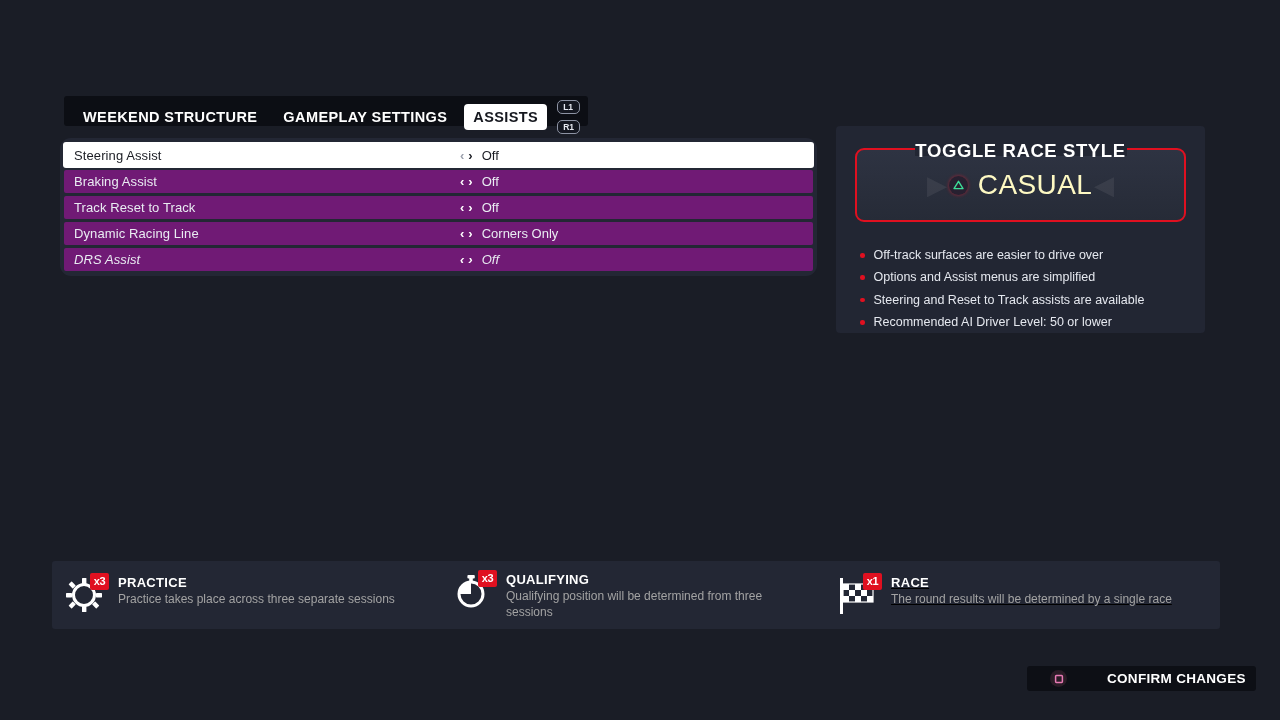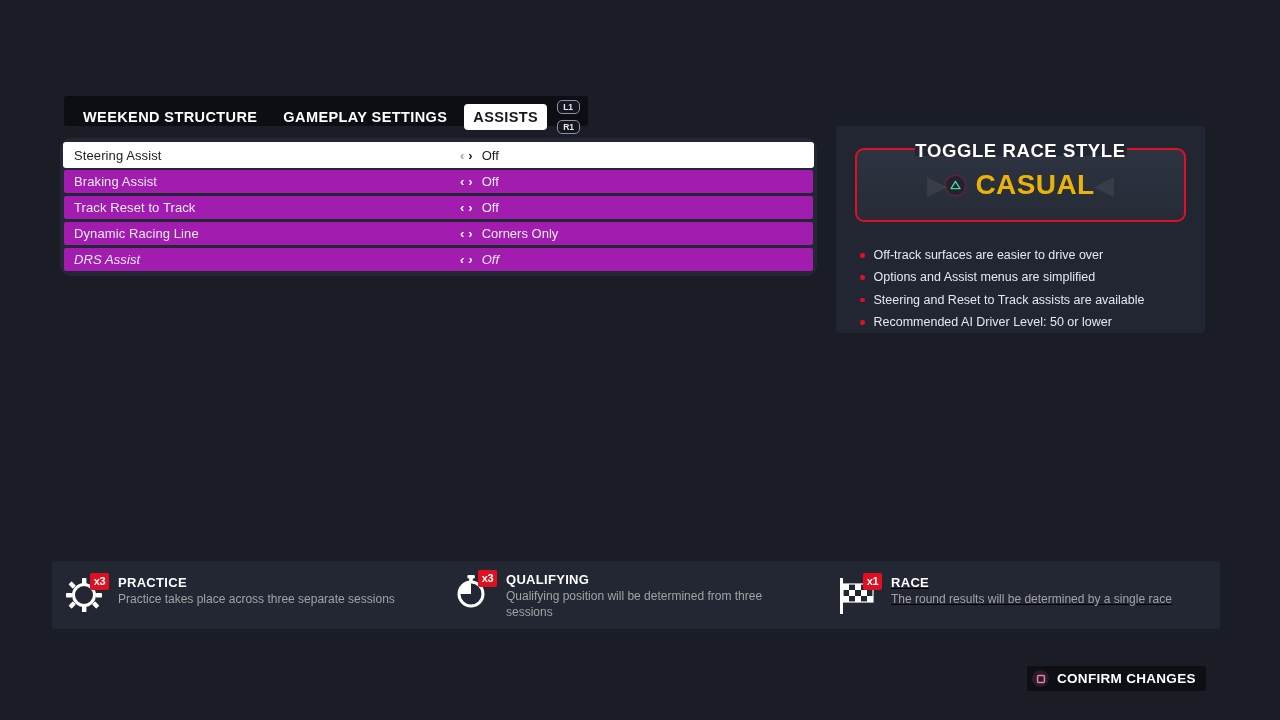--- a/index.html
+++ b/index.html
@@ -71,21 +71,21 @@
     width: 757px;
     background: #232734;
     border-radius: 11px;
     padding: 5px 4px 5px 4px;
   }
   .row {
     position: relative;
     height: 23px;
     display: flex;
     align-items: center;
-    background: #a21caf;
+    background: #701a75;
     margin-bottom: 3px;
     border-radius: 2px;
     padding: 0 10px;
   }
   .row:last-child { margin-bottom: 0; font-style: italic; }
   .row.selected {
     background: #ffffff;
     height: 24px;
     border-radius: 2px;
     box-shadow: 0 0 0 1px #ffffff;
@@ -182,23 +182,23 @@
     background: #272030;
     box-shadow: 0 0 3px 1px rgba(190,30,50,0.45);
     display: flex;
     align-items: center;
     justify-content: center;
     margin-right: 10px;
     flex: 0 0 auto;
   }
   .race-style-name {
     font-size: 28px;
-    font-weight: bold;
+    font-weight: normal;
     letter-spacing: 0.4px;
-    color: #eab308;
+    color: #fef9c3;
   }
   .side-arrow {
     position: absolute;
     top: 50%;
     transform: translateY(-50%);
     font-size: 26px;
     color: rgba(255,255,255,0.07);
     line-height: 1;
   }
   .side-arrow.l { left: 72px; }
@@ -290,21 +290,22 @@
   
   .confirm {
     position: absolute;
     left: 1027px;
     top: 666px;
     height: 25px;
     display: flex;
     align-items: center;
     background: #0d0f15;
     border-radius: 3px;
-    padding: 0 10px 0 5px;
+    padding: 0 10px 0 23px;
+    gap: 32px;
   }
   .ps-sq {
     width: 17px;
     height: 17px;
     border-radius: 50%;
     background: #2a1c26;
     display: flex;
     align-items: center;
     justify-content: center;
     margin-right: 8px;

